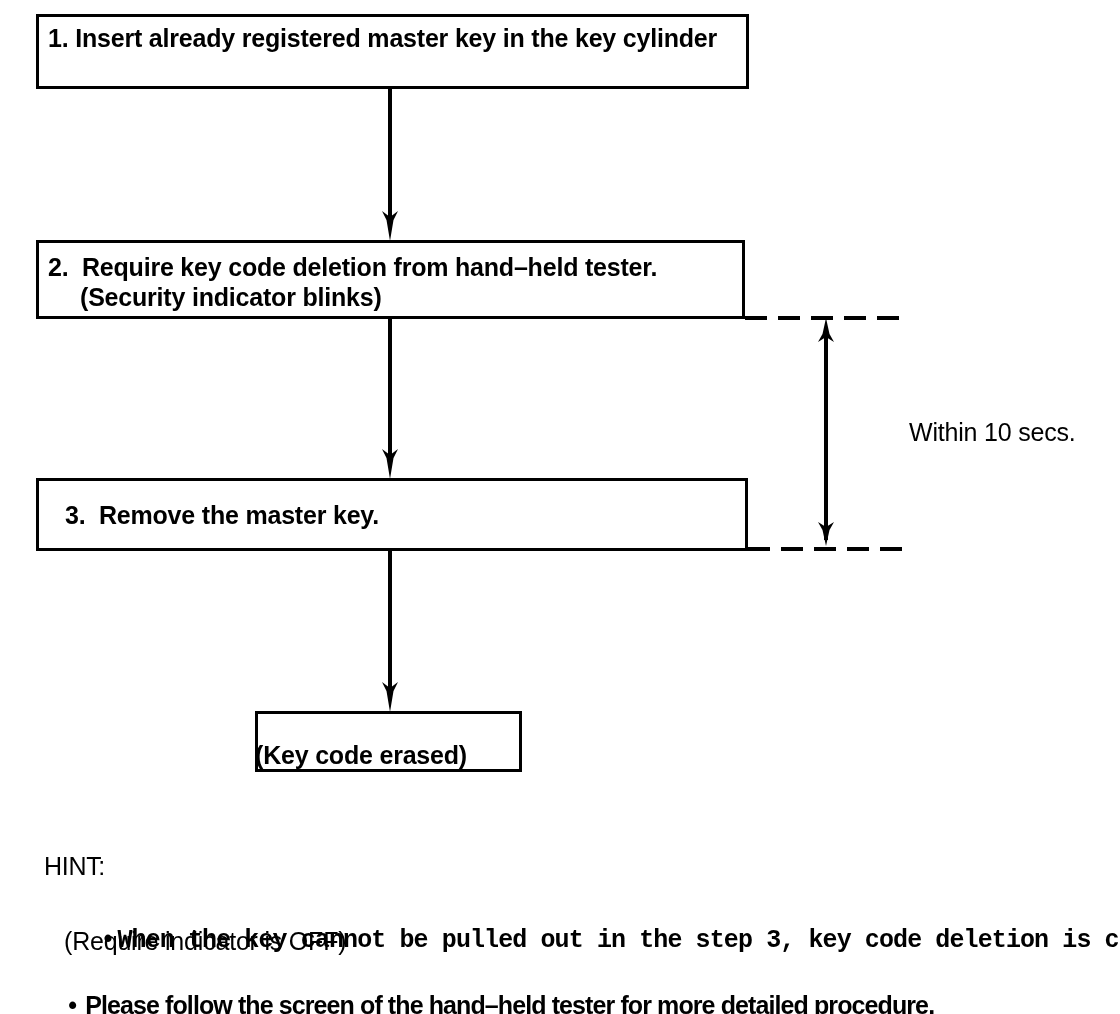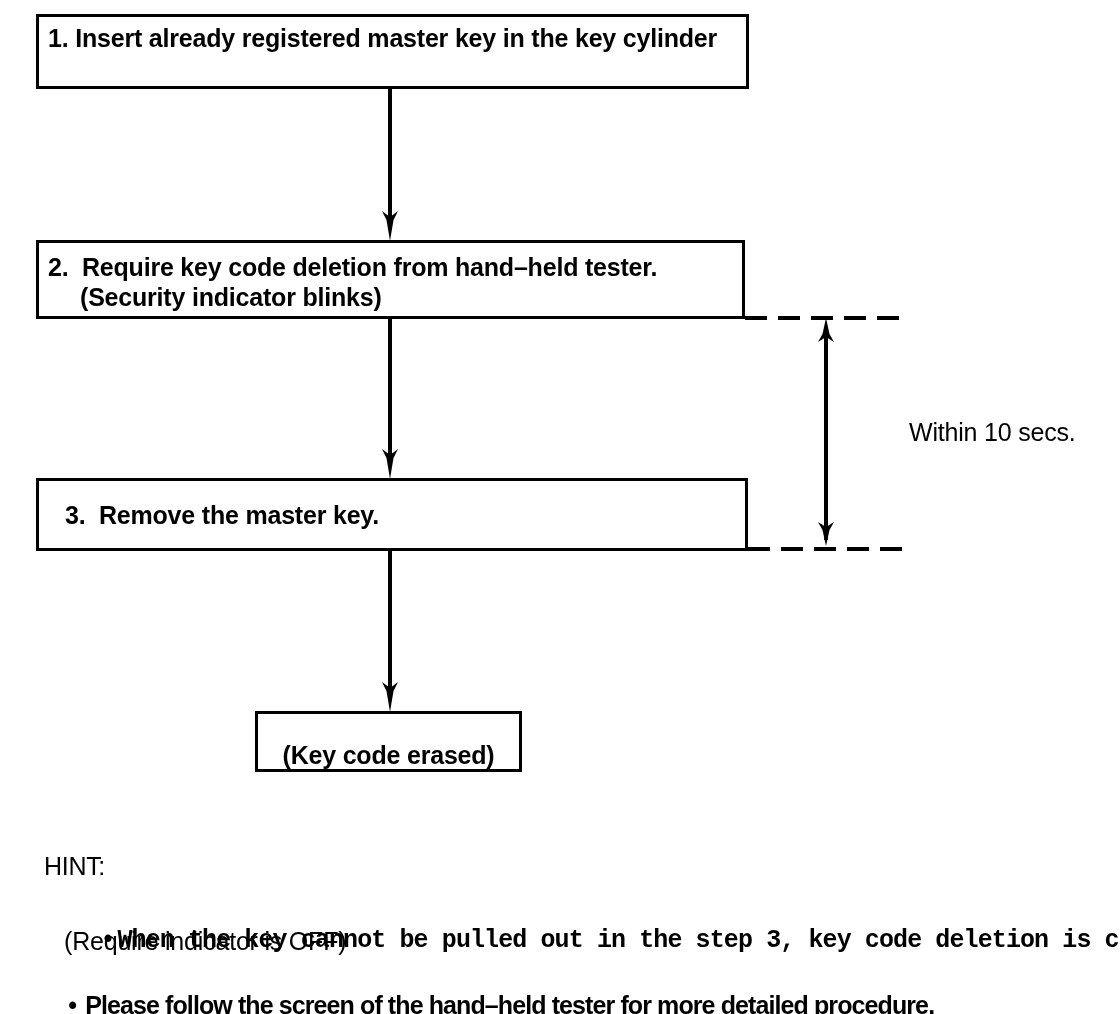--- a/index.html
+++ b/index.html
@@ -48,21 +48,20 @@
   #step3-box { left: 20px; top: 478px; width: 712px; height: 73px; }
   #step3-line1 { left: 32px; top: 500px; margin-left: 17px; }
   
   #end-box { left: 239px; top: 711px; width: 267px; height: 61px; }
   #end-line1 {
     left: 239px; top: 713px; width: 267px;
     text-align: center;
   }
   #end-line2 {
     left: 239px; top: 740px; width: 267px;
-    text-align: center;
   }
   
   .flow-arrow {
     position: absolute;
     left: 366px;
     width: 16px;
   }
   .flow-arrow .stem {
     position: absolute;
     left: 6px;

